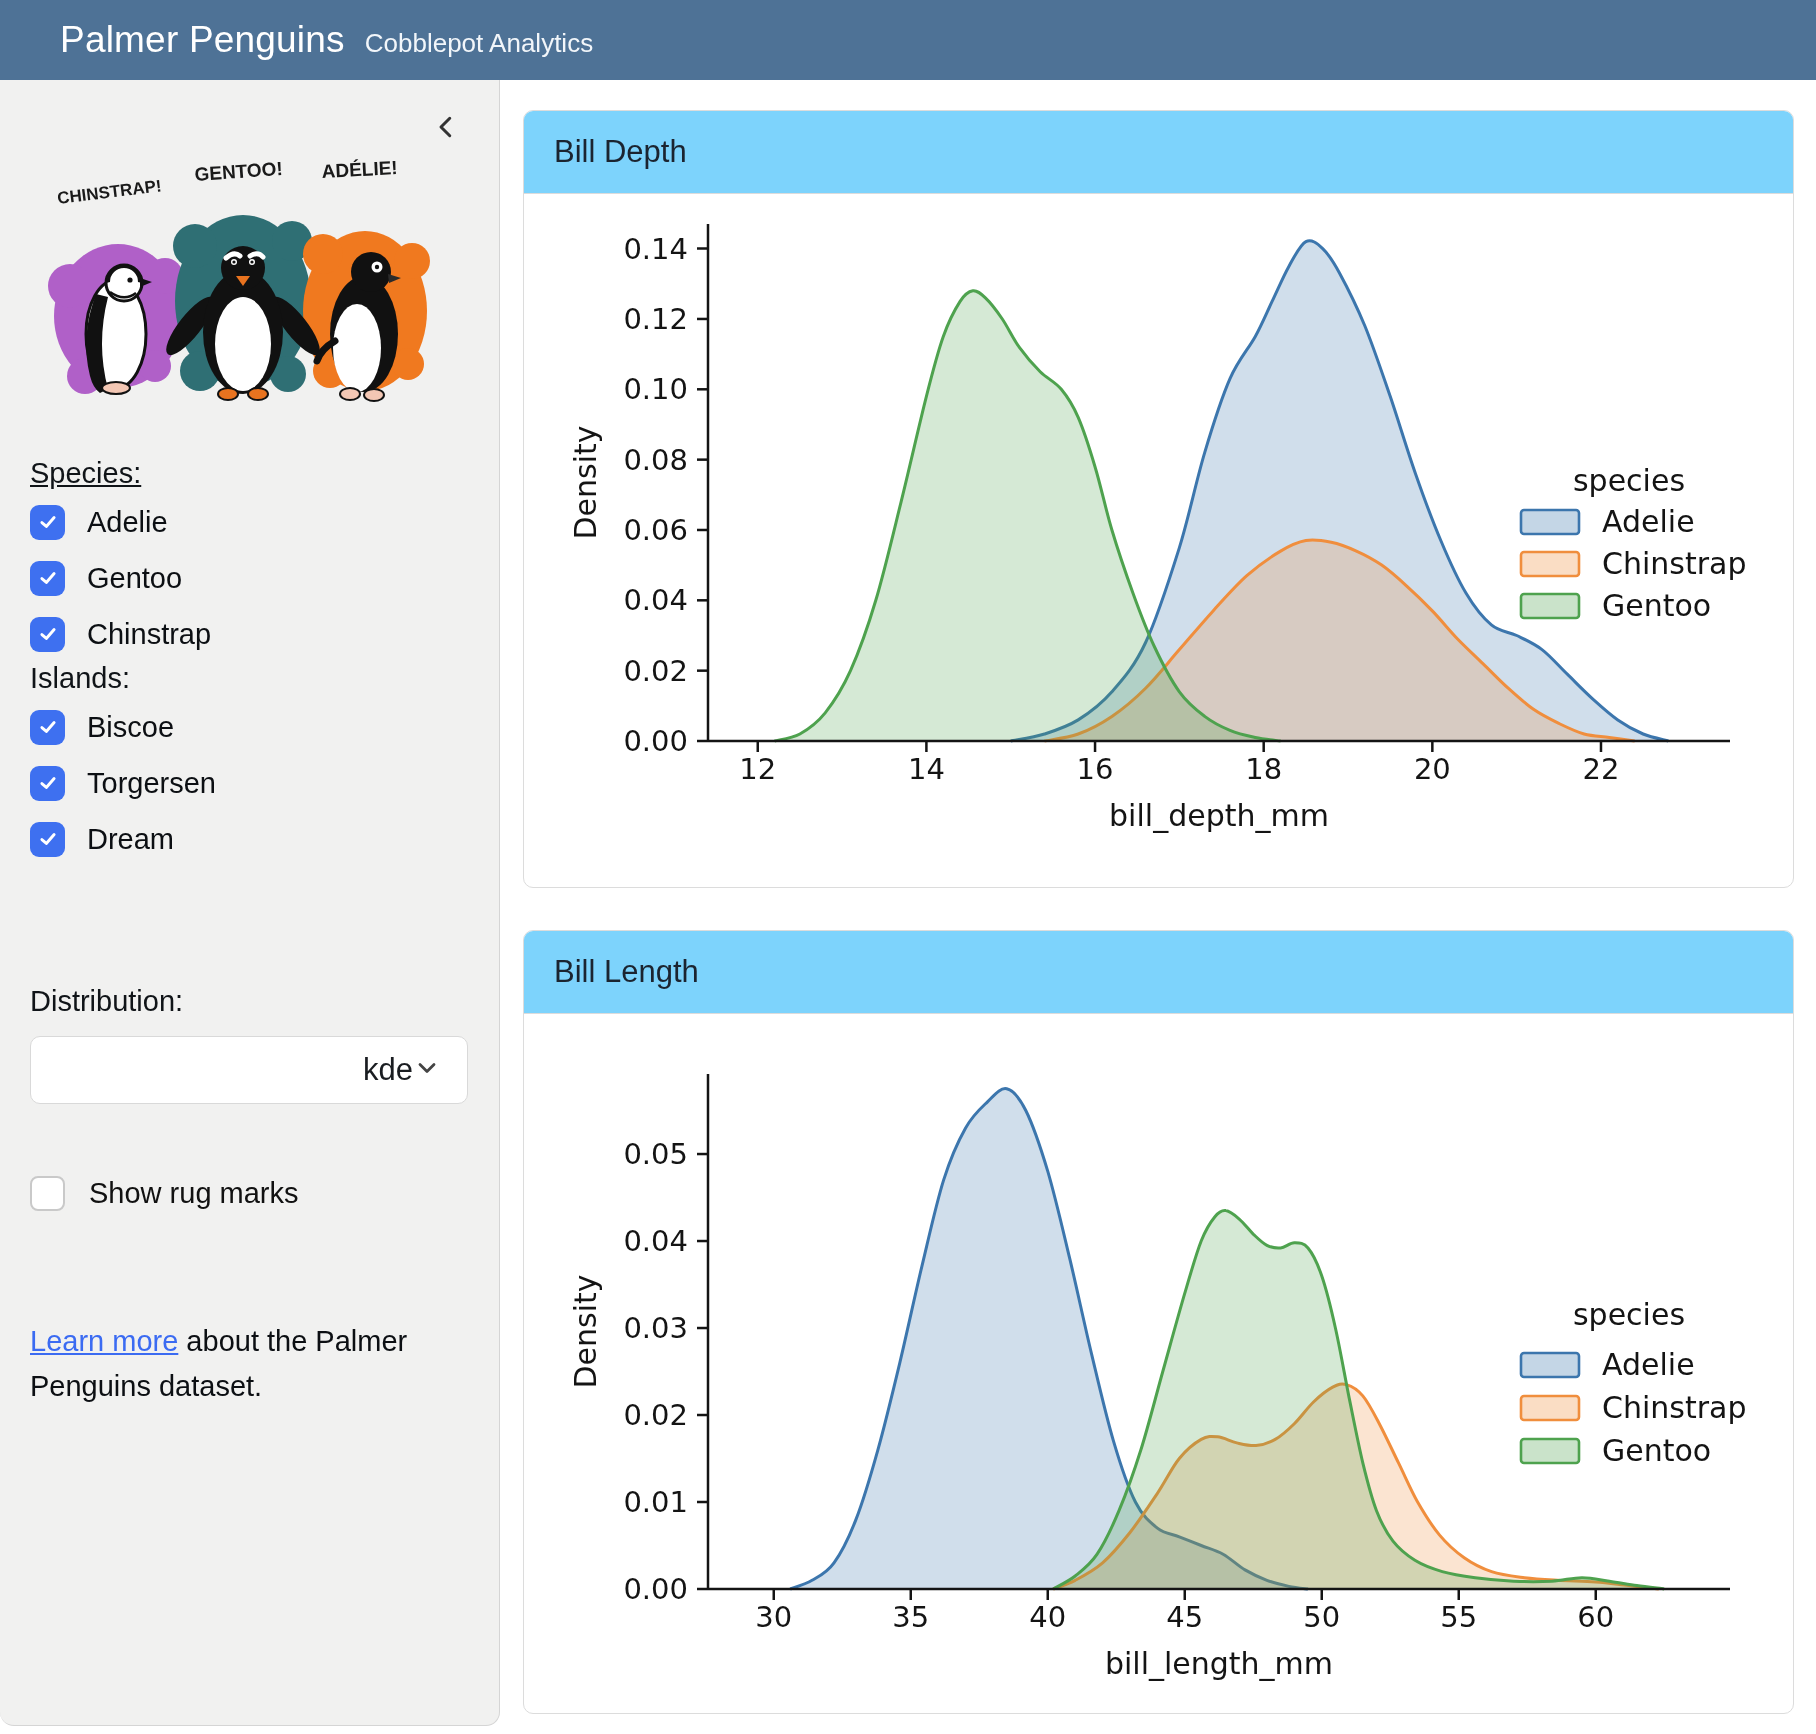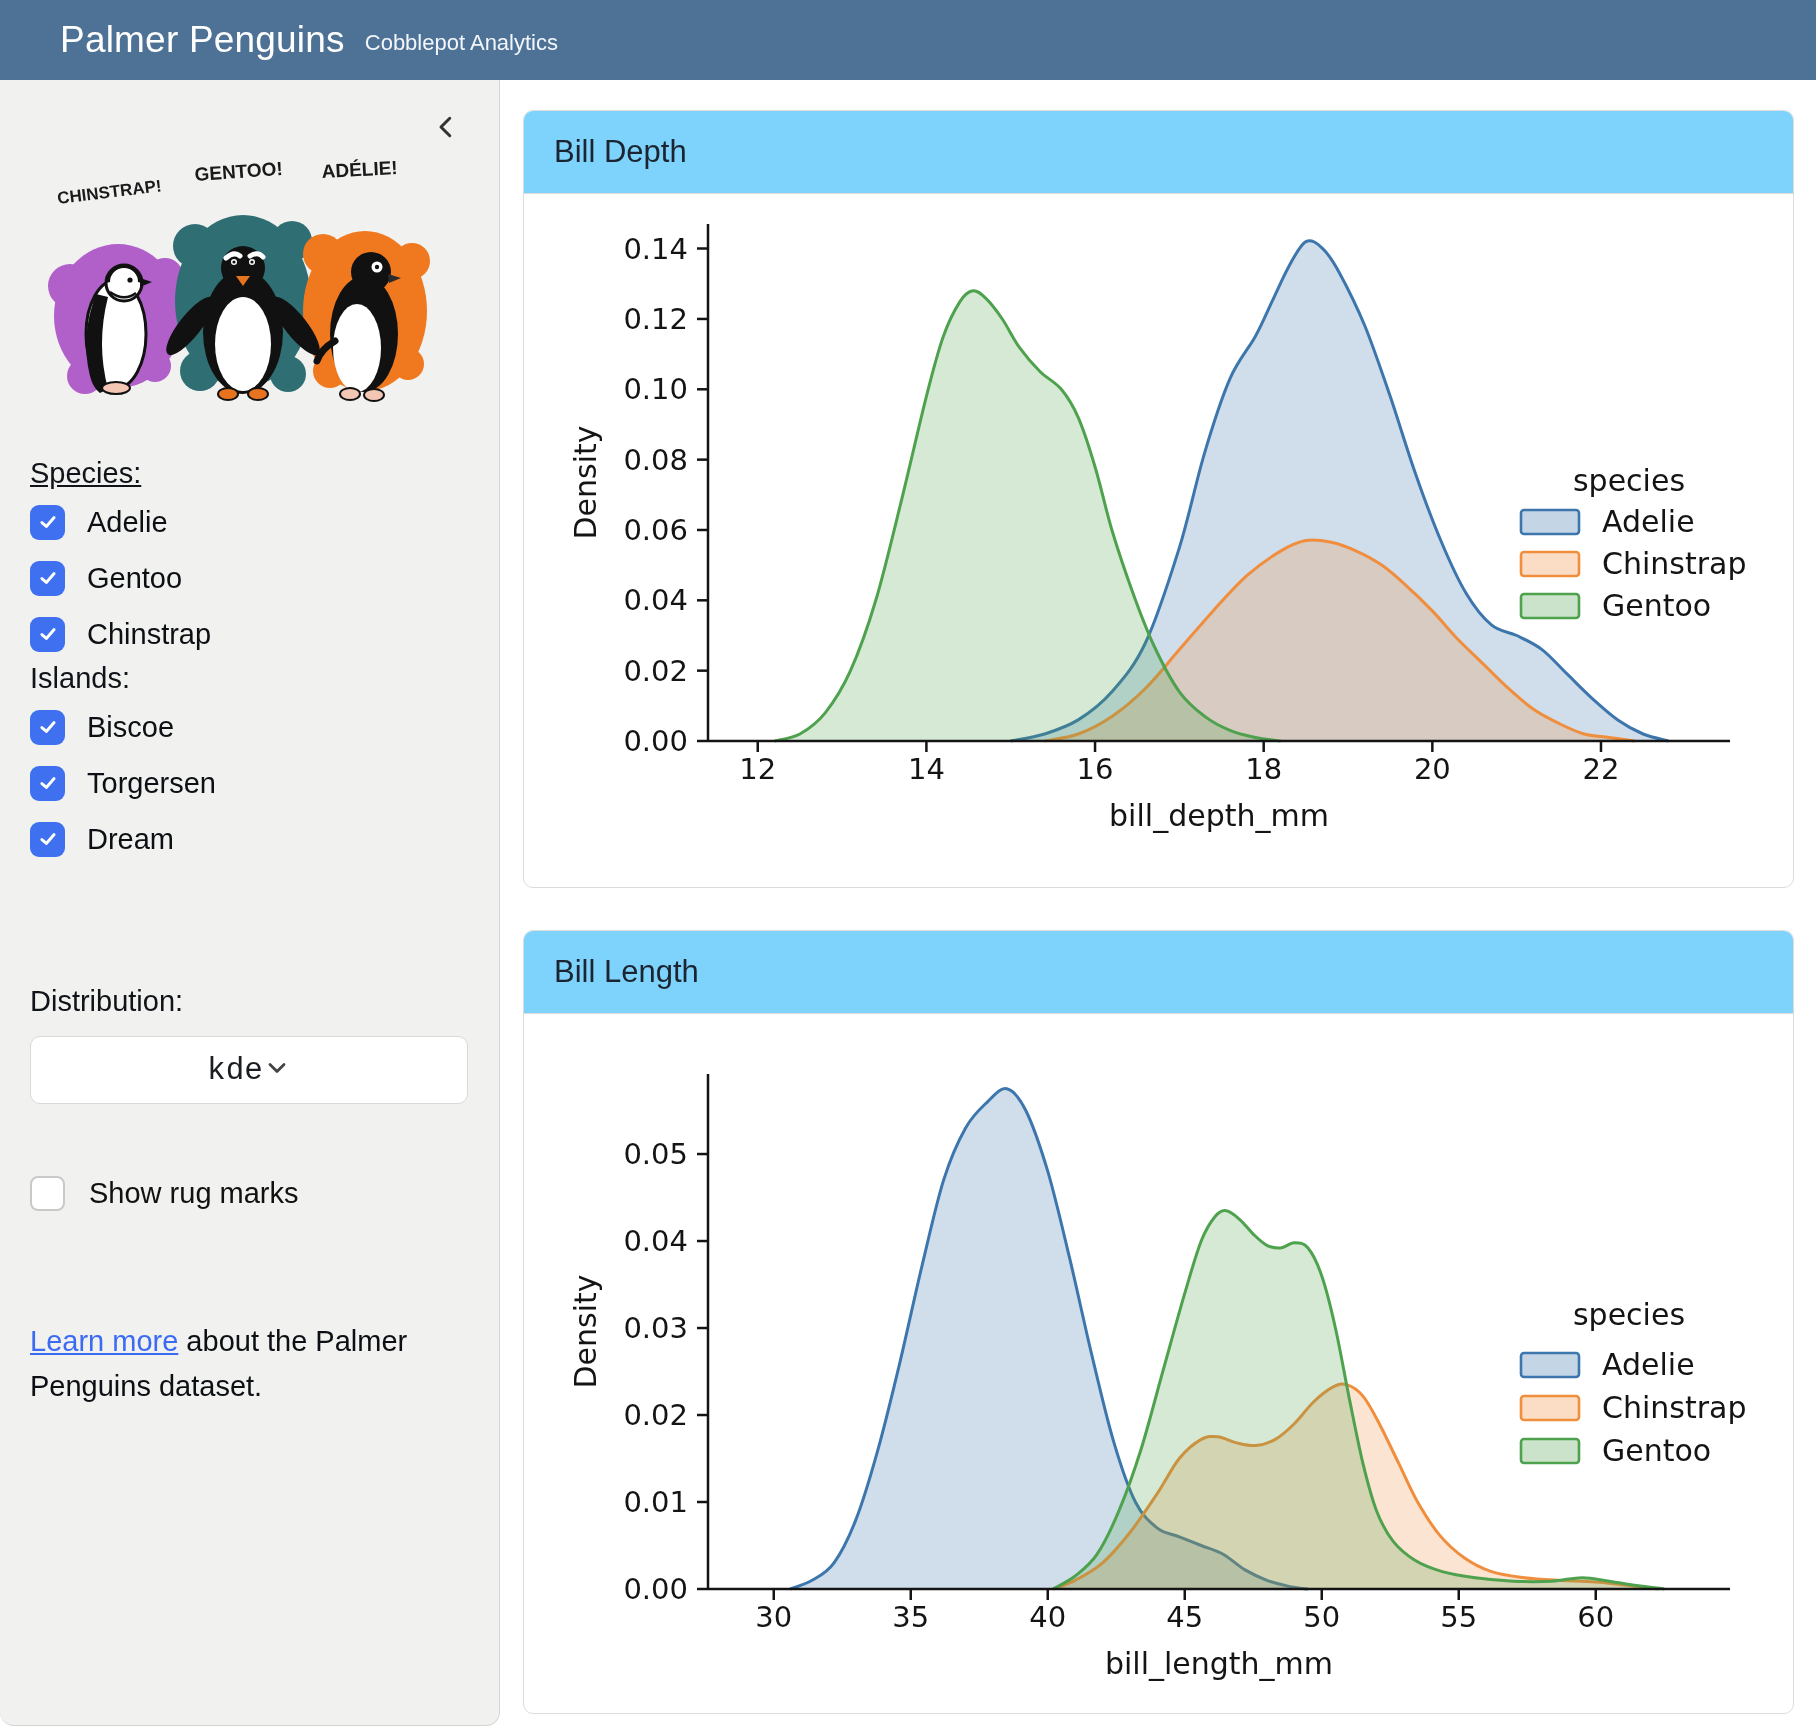--- a/index.html
+++ b/index.html
@@ -6,21 +6,21 @@
   body{
     width:1816px;height:1734px;position:relative;background:#ffffff;
     font-family:"Liberation Sans", sans-serif;color:#111;overflow:hidden;
   }
   
   .app-header{
     position:absolute;left:0;top:0;width:1816px;height:80px;
     background:#4e7296;display:flex;align-items:center;padding-left:32px;box-sizing:border-box;
   }
   .app-title{color:#fff;font-size:37px;font-weight:500;letter-spacing:.2px;margin-left:28px;}
-  .app-subtitle{color:#f2f6fa;font-size:22px;font-weight:400;margin-left:20px;position:relative;top:3px;}
+  .app-subtitle{color:#f2f6fa;font-size:26px;font-weight:400;margin-left:20px;position:relative;top:3px;}
   
   .sidebar{
     position:absolute;left:0;top:80px;width:500px;height:1646px;
     background:#f1f1f0;border-right:1px solid #d5d5d5;border-bottom:1px solid #d5d5d5;
     border-radius:0 0 14px 14px;box-sizing:border-box;padding:0 30px;
   }
   .collapse-btn{
     position:absolute;top:32px;right:36px;width:34px;height:34px;cursor:pointer;
     display:flex;align-items:center;justify-content:center;
   }
@@ -31,21 +31,21 @@
   .check-row{display:flex;align-items:center;height:56px;}
   .checkbox{
     width:35px;height:35px;border-radius:9px;background:#3e70f0;
     display:flex;align-items:center;justify-content:center;flex:0 0 auto;cursor:pointer;
   }
   .checkbox.unchecked{background:#fff;border:2px solid #c9c9c9;width:31px;height:31px;border-radius:8px;}
   .check-label{font-size:29px;margin-left:22px;color:#0c0f13;}
   .dist-label{margin-top:118px;}
   .select{
     margin-top:18px;width:438px;height:68px;background:#fff;border:1px solid #d9d9d9;border-radius:10px;
-    display:flex;align-items:center;justify-content:center;padding:0 26px;box-sizing:border-box;cursor:pointer;font-family:Liberation Mono, monospace;
+    display:flex;align-items:center;justify-content:flex-end;padding:0 26px;box-sizing:border-box;cursor:pointer;
   }
   .select-value{font-size:31px;color:#1a1d21;}
   .rug-row{margin-top:72px;display:flex;align-items:center;}
   .rug-label{font-size:29px;margin-left:24px;}
   .learn{margin-top:108px;font-size:29px;line-height:1.55;color:#0c0f13;width:440px;}
   .learn a{color:#3b6bf2;text-decoration:underline;cursor:pointer;}
   
   .main{position:absolute;left:501px;top:80px;width:1315px;height:1654px;background:#fff;}
   .card{
     position:absolute;left:22px;width:1271px;background:#fff;

